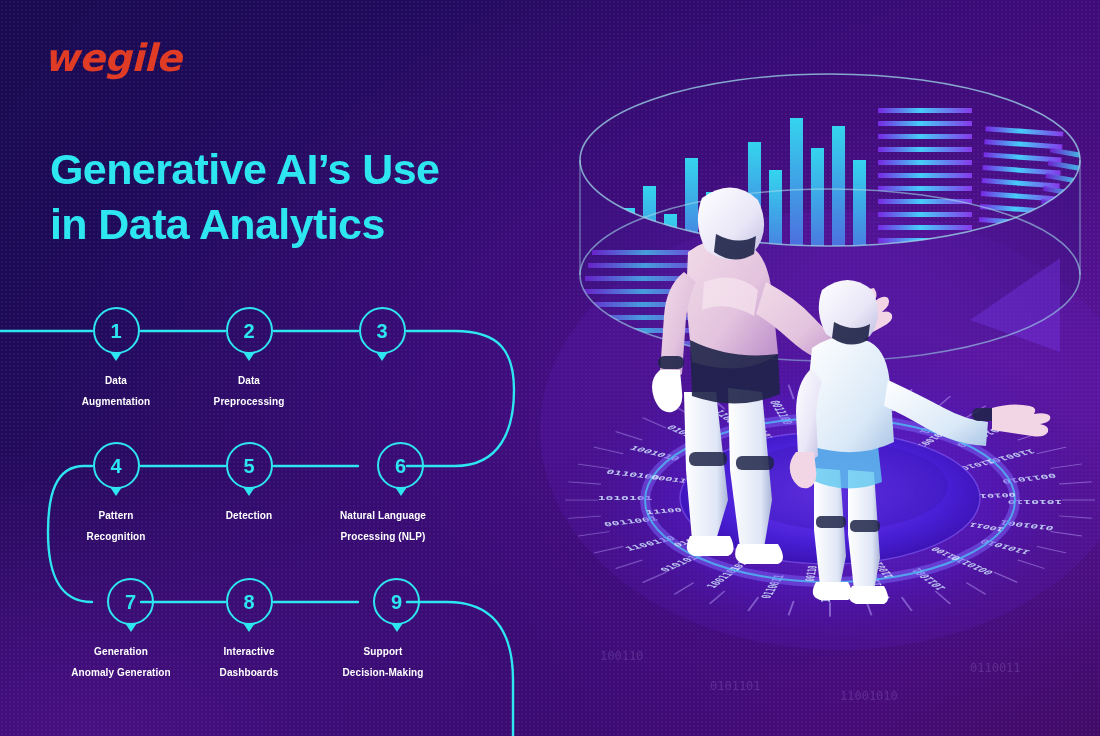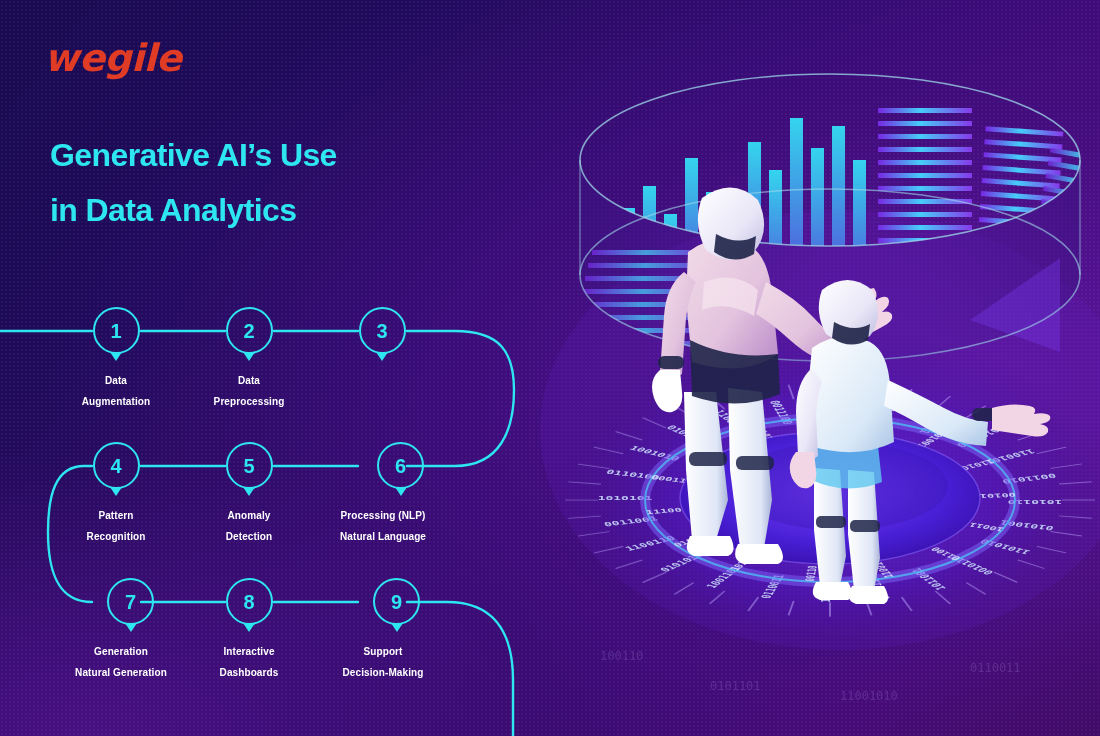--- a/index.html
+++ b/index.html
@@ -22,22 +22,22 @@
   #logo{
     position:absolute;left:47px;top:36px;
     font-size:38px;font-weight:700;letter-spacing:-.5px;
     font-family:"DejaVu Sans",sans-serif;
     font-style:italic;
     transform:skewX(-3deg);
   }
 
   
   #title{
-    position:absolute;left:50px;top:128px;width:520px;
-    font-size:32px;line-height:55px;font-weight:700;letter-spacing:-.6px;
+    position:absolute;left:50px;top:142px;width:520px;
+    font-size:43px;line-height:55px;font-weight:700;letter-spacing:-.6px;
   }
 
   
   #flow{position:absolute;left:0;top:290px;width:560px;height:446px;}
   #flow svg{position:absolute;left:0;top:0;overflow:visible;}
 
   .node{position:absolute;width:160px;text-align:center;}
   .circle{
     width:47px;height:47px;margin:0 auto;border-radius:50%;
     border:2px solid #2ee6f0;box-sizing:border-box;
@@ -128,42 +128,41 @@
         <div>Pattern</div>
         <div>Recognition</div>
       </div>
     </div>
 
     <div class="node" style="left:169px;top:152px;">
       <div class="circle">
         <span class="num" style="color:#2ee6f0">5</span>
       </div>
       <div class="label">
-        <div>Anomaly</div>
         <div>Detection</div>
       </div>
     </div>
 
     <div class="node" style="left:302px;top:152px;width:170px;">
       <div class="circle" style="margin-left:75px;">
         <span class="num" style="color:#2ee6f0">6</span>
       </div>
       <div class="label" style="margin-left:-8px">
+        <div>Natural Language</div>
         <div>Processing (NLP)</div>
-        <div>Natural Language</div>
       </div>
     </div>
 
     <div class="node" style="left:36px;top:288px;width:170px;">
       <div class="circle" style="margin-left:71px;">
         <span class="num" style="color:#2ee6f0">7</span>
       </div>
       <div class="label">
         <div>Generation</div>
-        <div>Natural Generation</div>
+        <div>Anomaly Generation</div>
       </div>
     </div>
 
     <div class="node" style="left:169px;top:288px;">
       <div class="circle">
         <span class="num" style="color:#2ee6f0">8</span>
       </div>
       <div class="label">
         <div>Interactive</div>
         <div>Dashboards</div>

